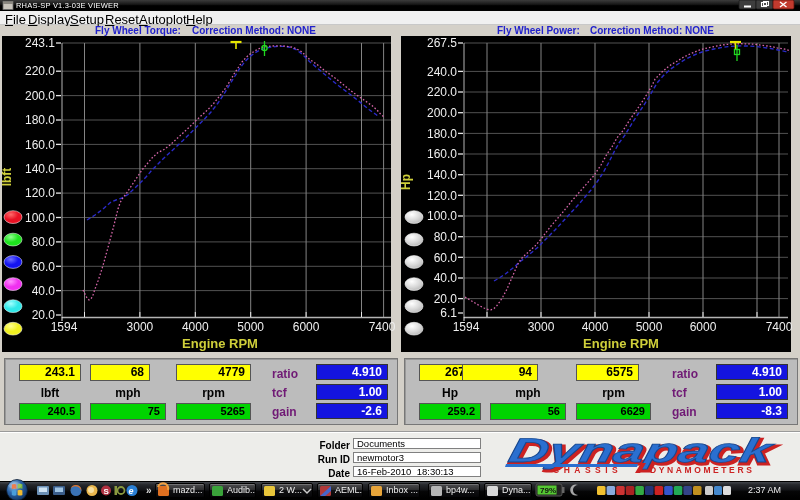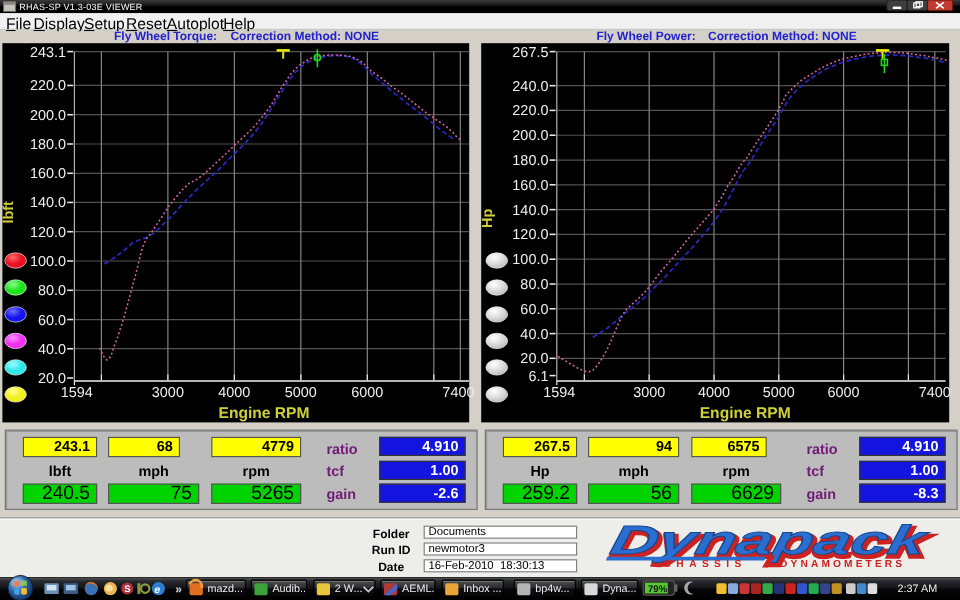--- a/index.html
+++ b/index.html
@@ -9,26 +9,26 @@
 #menubar{left:0;top:11px;width:800px;height:14px;background:#f0f0f0;border-bottom:1px solid #c8c8c8}
 .mi{position:absolute;top:12px;font-size:13px;color:#000}
 .mi u{text-decoration:underline}
 #hdrL{left:0;top:26px;width:397px;height:10px;background:#d4d0c8}
 #hdrR{left:400px;top:26px;width:400px;height:10px;background:#d4d0c8}
 .htxt{position:absolute;top:25px;font-size:10px;font-weight:bold;color:#2222cc;line-height:11px}
 #chartL{left:2px;top:36px;width:389px;height:316px;background:#000}
 #chartR{left:401px;top:36px;width:390px;height:316px;background:#000}
 .panel{position:absolute;top:358px;width:394px;height:67px;background:#bcbcbc;border:1px solid #777;box-shadow:inset 1px 1px 0 #999}
 .ybox{position:absolute;background:#ffff00;border:1px solid #555;height:17px;font-size:12px;font-weight:bold;color:#000;text-align:right;padding-right:5px;line-height:15px}
-.gbox{position:absolute;background:#00d400;border:1px solid #555;height:17px;font-size:16px;font-weight:normal;color:#000;text-align:right;padding-right:5px;line-height:15px}
+.gbox{position:absolute;background:#00d400;border:1px solid #555;height:17px;font-size:11px;font-weight:bold;color:#000;text-align:right;padding-right:5px;line-height:15px}
 .bbox{position:absolute;background:#1414e0;border:1px solid #333;height:16px;font-size:12px;font-weight:bold;color:#fff;text-align:right;padding-right:5px;line-height:14px}
 .plabel{position:absolute;font-size:12px;font-weight:bold;color:#000;text-align:center}
 .blabel{position:absolute;font-size:12px;font-weight:bold;color:#701a75}
 #bottomstrip{left:0;top:431px;width:800px;height:50px;background:#ededea;border-top:1px solid #9a9a9a;box-shadow:inset 0 1px 0 #fff}
-.flabel{position:absolute;font-size:10px;font-weight:bold;color:#000;text-align:center;width:48px}
+.flabel{position:absolute;font-size:10px;font-weight:bold;color:#000;text-align:right;width:48px}
 .fbox{position:absolute;left:353px;width:128px;height:11px;background:#fff;border:1px solid #808080;font-size:9.5px;line-height:10px;padding-left:3px;color:#000}
 #taskbar{left:0;top:481px;width:800px;height:19px;background:linear-gradient(#43464b,#26282c 15%,#121316 45%,#060607 50%,#000 90%);border-top:1px solid #000}
 .tbtn{position:absolute;top:483px;height:15px;background:linear-gradient(#4e4e50,#2c2c2e 45%,#101012 50%,#060608);border:1px solid #000;border-radius:2px;box-shadow:inset 0 1px 0 rgba(255,255,255,.22);color:#eee;font-size:9px;line-height:13px;padding-left:17px;overflow:hidden}
 #clock{left:735px;top:481px;width:46px;height:19px;color:#eee;font-size:9px;line-height:19px;text-align:right}
 svg{position:absolute;left:0;top:0}
 </style></head>
 <body>
 <div class="abs" id="titlebar"></div>
 <div class="abs" id="title">RHAS-SP V1.3-03E VIEWER</div>
 <div class="abs" id="menubar"></div>
@@ -60,21 +60,21 @@
 <div class="plabel" style="left:176px;top:386px;width:75px">rpm</div>
 <div class="blabel" style="left:272px;top:386px">tcf</div>
 <div class="bbox" style="left:316px;top:384px;width:72px">1.00</div>
 <div class="gbox" style="left:19px;top:403px;width:62px">240.5</div>
 <div class="gbox" style="left:90px;top:403px;width:76px">75</div>
 <div class="gbox" style="left:176px;top:403px;width:75px">5265</div>
 <div class="blabel" style="left:272px;top:405px">gain</div>
 <div class="bbox" style="left:316px;top:403px;width:72px">-2.6</div>
 
 <div class="ybox" style="left:419px;top:364px;width:62px">267.5</div>
-<div class="ybox" style="left:490px;top:364px;width:76px">94</div>
+<div class="ybox" style="left:462px;top:364px;width:76px">94</div>
 <div class="ybox" style="left:576px;top:364px;width:63px">6575</div>
 <div class="blabel" style="left:672px;top:367px">ratio</div>
 <div class="bbox" style="left:716px;top:364px;width:72px">4.910</div>
 <div class="plabel" style="left:419px;top:386px;width:62px">Hp</div>
 <div class="plabel" style="left:490px;top:386px;width:76px">mph</div>
 <div class="plabel" style="left:576px;top:386px;width:75px">rpm</div>
 <div class="blabel" style="left:672px;top:386px">tcf</div>
 <div class="bbox" style="left:716px;top:384px;width:72px">1.00</div>
 <div class="gbox" style="left:419px;top:403px;width:62px">259.2</div>
 <div class="gbox" style="left:490px;top:403px;width:76px">56</div>

